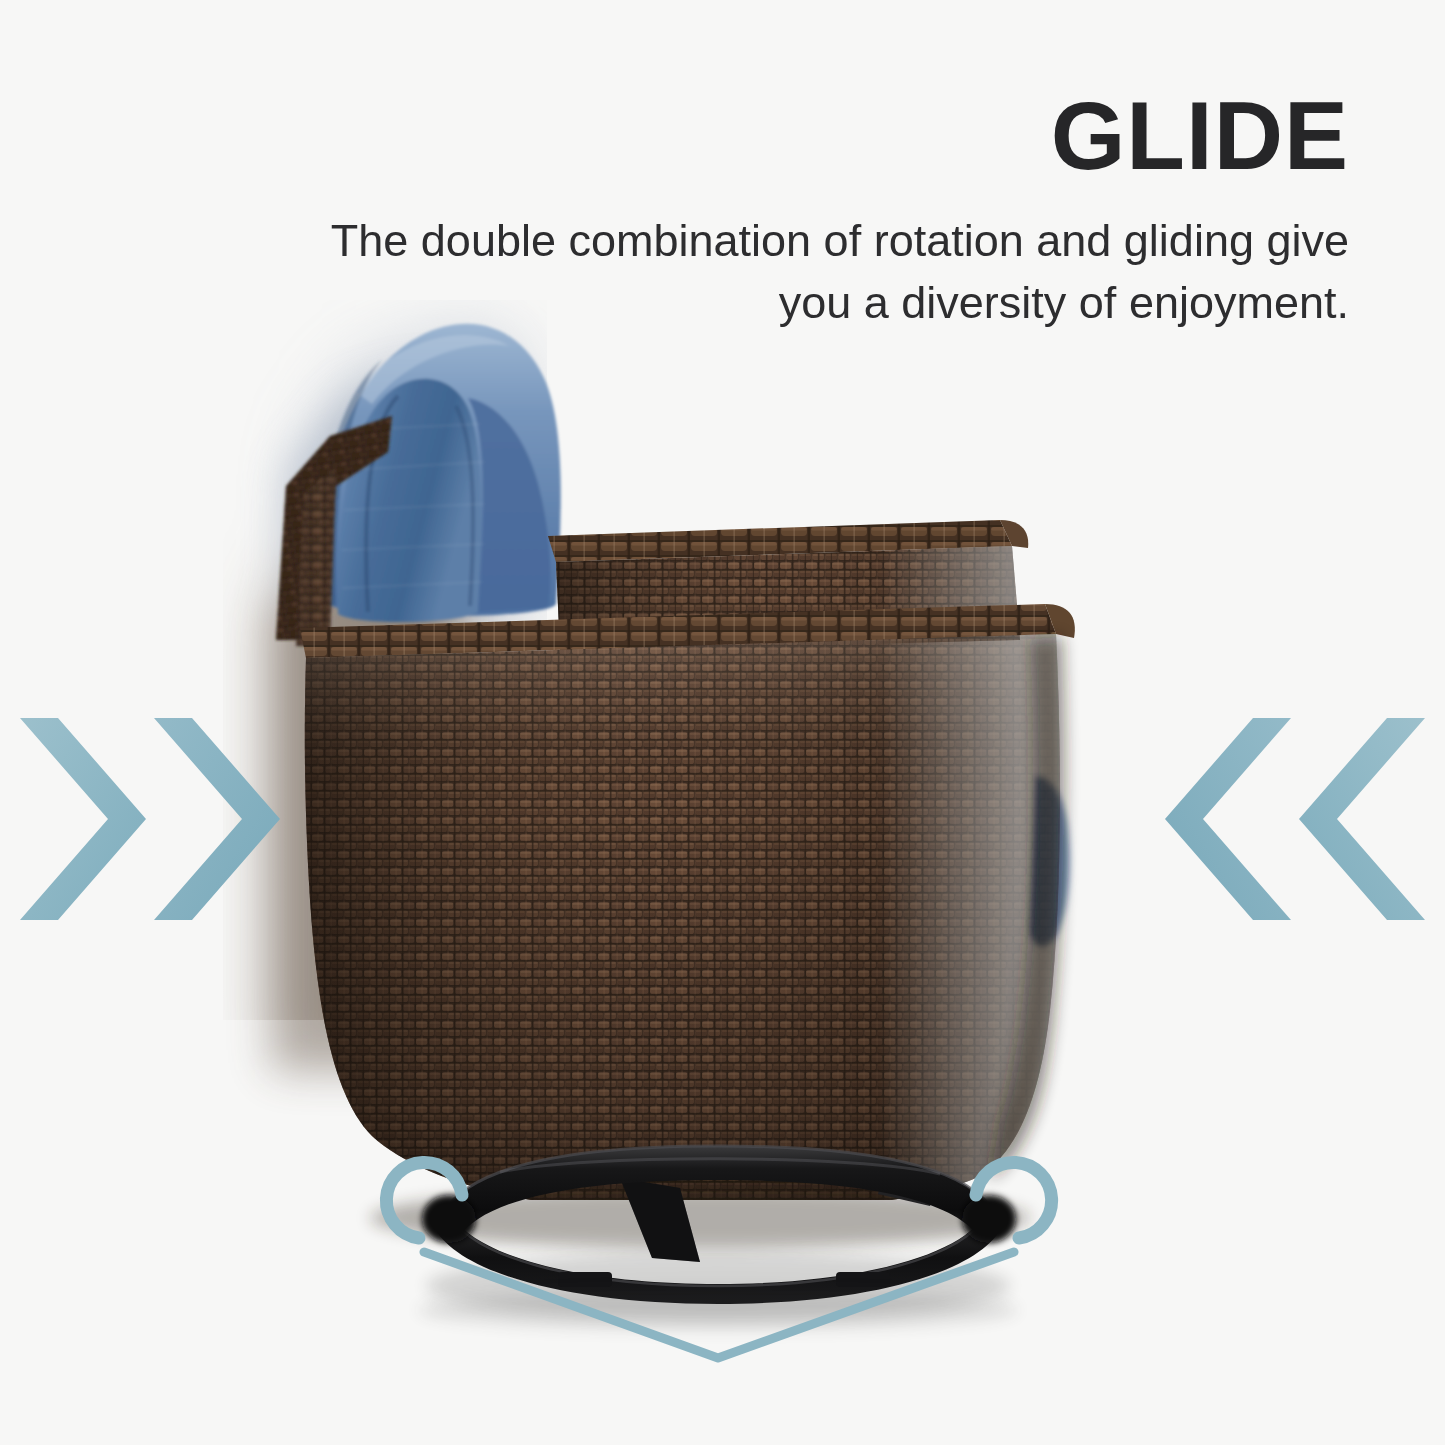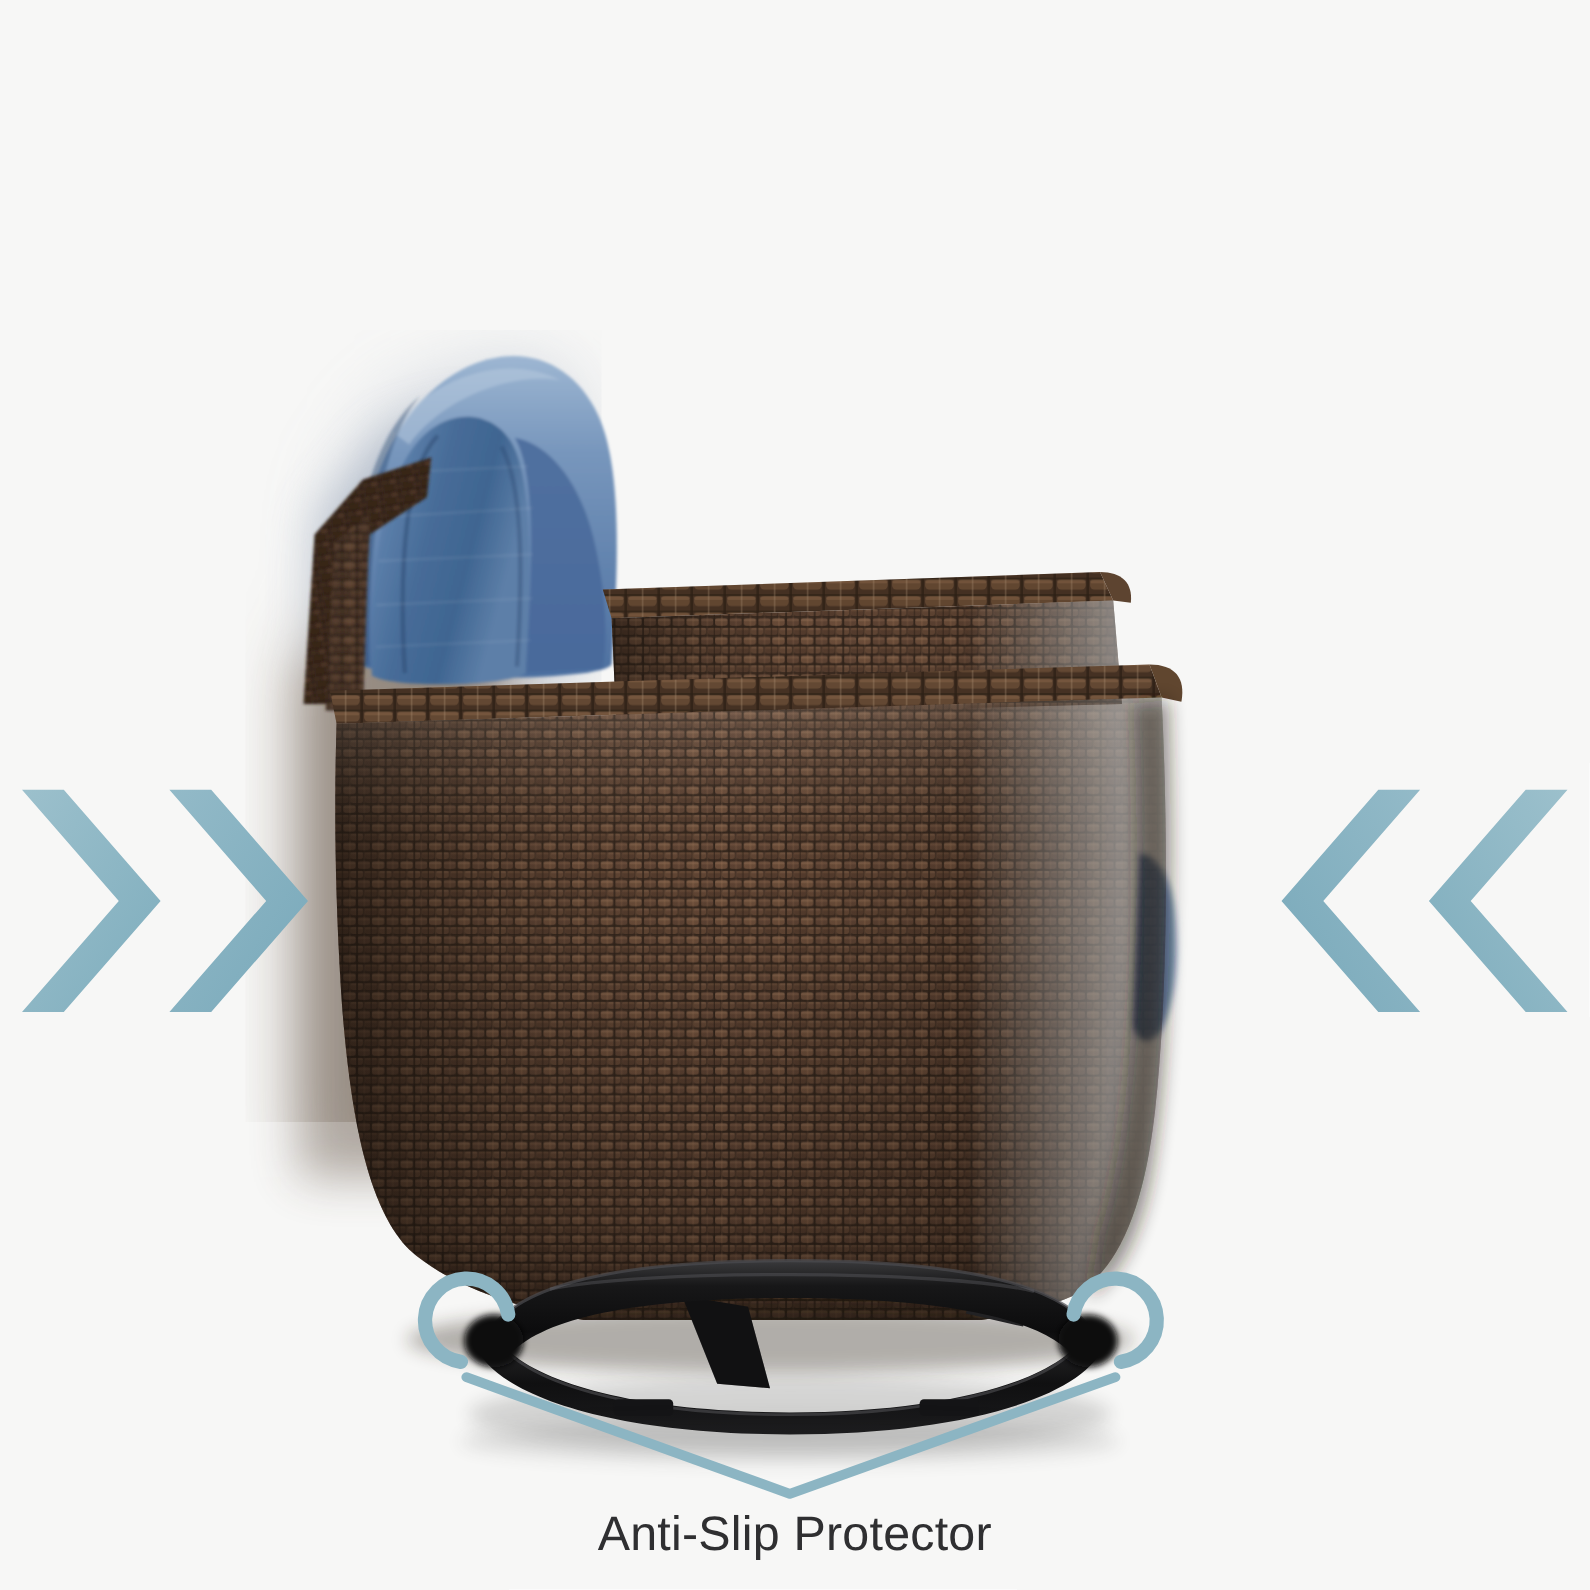--- a/index.html
+++ b/index.html
@@ -391,21 +391,20 @@
     <g>
       <path d="M 1019 1238
                A 38 38 0 1 0 976 1195" fill="none" stroke="#8cb5c3" stroke-width="13" stroke-linecap="round"></path>
     </g>
 
     <g>
       <path d="M 424 1252 L 718 1358 L 1014 1252" fill="none" stroke="#8cb5c3" stroke-width="9" stroke-linecap="round" stroke-linejoin="round"></path>
     </g>
   </svg>
 
-  <div id="callout-label">Anti-Slip Protector</div>
 
   <div id="chev-left" class="chev-group">
     <div class="chev c1">
       <svg viewBox="0 0 138 210" xmlns="http://www.w3.org/2000/svg">
         <defs>
           <linearGradient id="gchevA" x1="0" y1="0" x2="1" y2="1">
             <stop offset="0" stop-color="#9cc0cc"></stop>
             <stop offset="1" stop-color="#7eadbd"></stop>
           </linearGradient>
         </defs>
@@ -443,14 +442,19 @@
           <linearGradient id="gchevD" x1="1" y1="0" x2="0" y2="1">
             <stop offset="0" stop-color="#93bac8"></stop>
             <stop offset="1" stop-color="#79a9ba"></stop>
           </linearGradient>
         </defs>
         <path d="M132 4 L94 4 L6 105 L94 206 L132 206 L44 105 Z" fill="url(#gchevD)"></path>
       </svg>
     </div>
   </div>
 
+  <div id="headline-block">
+    <h1 id="headline">GLIDE</h1>
+    <p id="subheadline">The double combination of rotation and gliding give
+you a diversity of enjoyment.</p>
+  </div>
 
 </div>
 
 </body></html>

